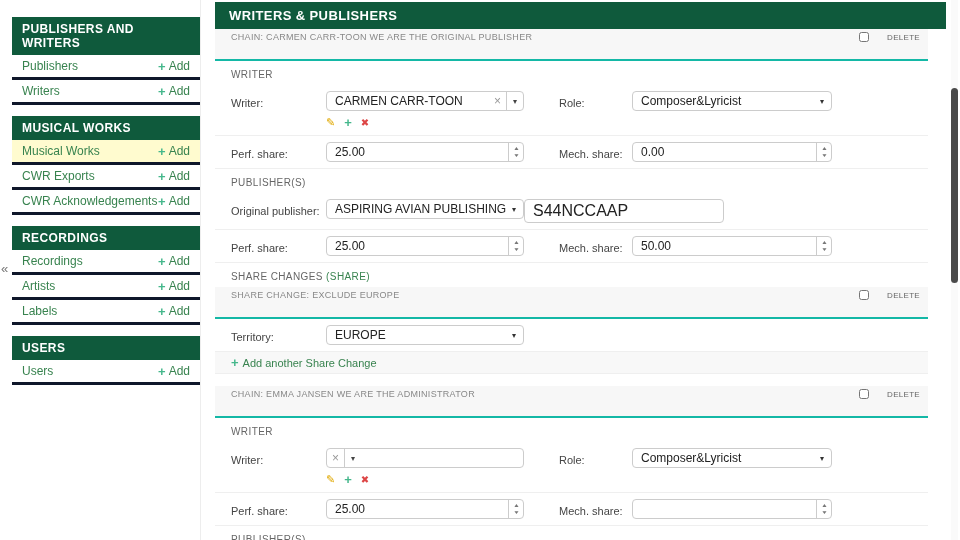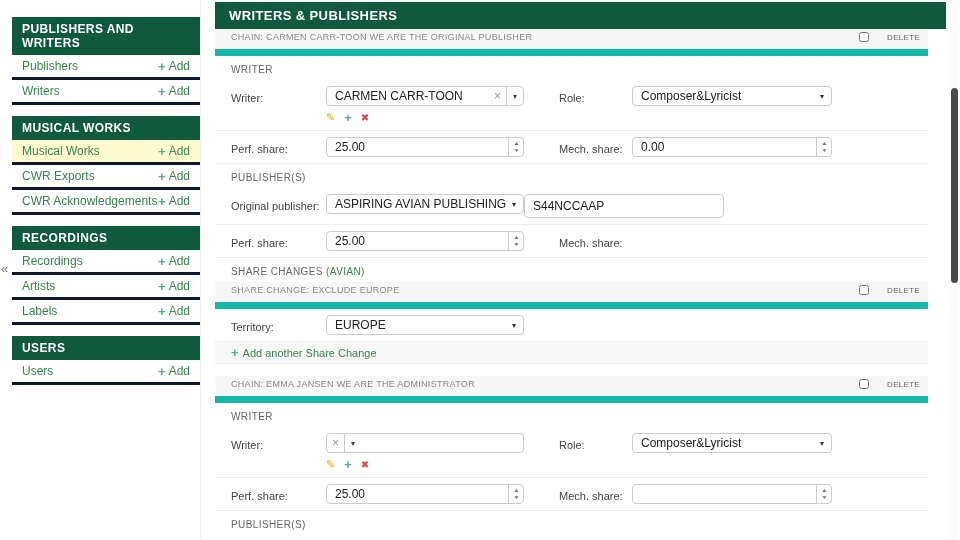--- a/index.html
+++ b/index.html
@@ -23,23 +23,23 @@
     padding:4px 10px;border-bottom:3px solid #0f172a;font-size:12px;background:#fff;cursor:pointer;}
   .sb-item.active{background:var(--active_bg);}
   .sb-label{color:var(--link);}
   .add-link{color:var(--link);font-size:12px;display:flex;gap:3px;align-items:center;cursor:pointer;}
   .plus{color:var(--add);font-weight:bold;font-size:13px;line-height:1;}
   
   .main{position:absolute;left:215px;top:2px;width:731px;}
   .main-header{background:var(--accent);color:#fff;font-weight:bold;font-size:13px;
     padding:6px 14px;letter-spacing:.4px;}
   .content{width:713px;}
-  .strip{background:#f7f7f7;border-bottom:7px solid #14b8a6;display:flex;
+  .strip{background:#f7f7f7;border-bottom:2px solid #14b8a6;display:flex;
     justify-content:space-between;align-items:center;
-    padding:3px 8px 7px 16px;font-size:9px;color:#888;letter-spacing:.3px;}
+    padding:3px 8px 17px 16px;font-size:9px;color:#888;letter-spacing:.3px;}
   .delete-box{display:flex;align-items:center;gap:18px;font-size:8px;color:#666;letter-spacing:.3px;}
   .delete-box input{width:10px;height:10px;margin:0;}
   .sec-heading{font-size:10px;color:#666;padding:8px 0 5px 16px;letter-spacing:.4px;}
   .hide-link{color:var(--link);cursor:pointer;}
   .form-row{display:flex;align-items:flex-start;padding:6px 0 6px 16px;border-bottom:1px solid #efefef;}
   .lbl{font-size:11px;color:#444;padding-top:6px;}
   .lbl.c1{width:95px;}
   .lbl.c2{width:73px;margin-left:35px;}
   .fld{width:198px;}
   .fld2{width:200px;}
@@ -48,21 +48,21 @@
   .widget .val{flex:1;padding-left:8px;white-space:nowrap;overflow:hidden;}
   .clear-x{color:#999;font-size:12px;padding:0 5px;cursor:pointer;}
   .caret-seg{border-left:1px solid #ccc;align-self:stretch;width:17px;display:flex;
     align-items:center;justify-content:center;color:#444;font-size:8px;}
   .caret-plain{color:#333;font-size:8px;padding-right:7px;}
   .spin-seg{border-left:1px solid #ccc;align-self:stretch;width:15px;display:flex;
     flex-direction:column;align-items:center;justify-content:center;color:#777;
     line-height:1;gap:2px;cursor:pointer;}
   .spin-seg span{font-size:5px;transform:scaleX(1.4);}
   input.textinput{height:24px;width:100%;border:1px solid #ccc;border-radius:4px;
-    font-size:12px;padding:0 8px;font-family:inherit;color:#222;}
+    font-size:16px;padding:0 8px;font-family:inherit;color:#222;}
   .icon-row{display:flex;gap:9px;margin-top:5px;font-size:11px;align-items:center;}
   .i-edit{color:var(--edit);cursor:pointer;}
   .i-add{color:var(--add);font-weight:bold;font-size:13px;line-height:1;cursor:pointer;}
   .i-del{color:var(--danger);font-size:10px;cursor:pointer;}
   .add-row{background:#f8f8f8;padding:4px 16px;font-size:11px;display:flex;gap:4px;
     align-items:center;border-bottom:1px solid #efefef;cursor:pointer;}
   .add-row .txt{color:var(--link);}
   .gap{height:12px;}
   
   .scroll-track{position:absolute;right:2px;top:0;width:7px;height:540px;background:#fafafa;}
@@ -238,25 +238,34 @@
       <div class="fld">
         <div class="widget">
           <span class="val">25.00</span>
           <span class="spin-seg">
             <span>▲</span>
             <span>▼</span>
           </span>
         </div>
       </div>
       <span class="lbl c2">Mech. share:</span>
+      <div class="fld2">
+        <div class="widget">
+          <span class="val">50.00</span>
+          <span class="spin-seg">
+            <span>▲</span>
+            <span>▼</span>
+          </span>
+        </div>
+      </div>
     </div>
 
     <div class="sec-heading">
       <span>SHARE CHANGES</span>
-      <span class="hide-link">(AVIAN)</span>
+      <span class="hide-link">(SHARE)</span>
     </div>
 
     <div class="strip">
       <span>SHARE CHANGE: EXCLUDE EUROPE</span>
       <span class="delete-box">
         <input type="checkbox" style="">
         <span>DELETE</span>
       </span>
     </div>
 

